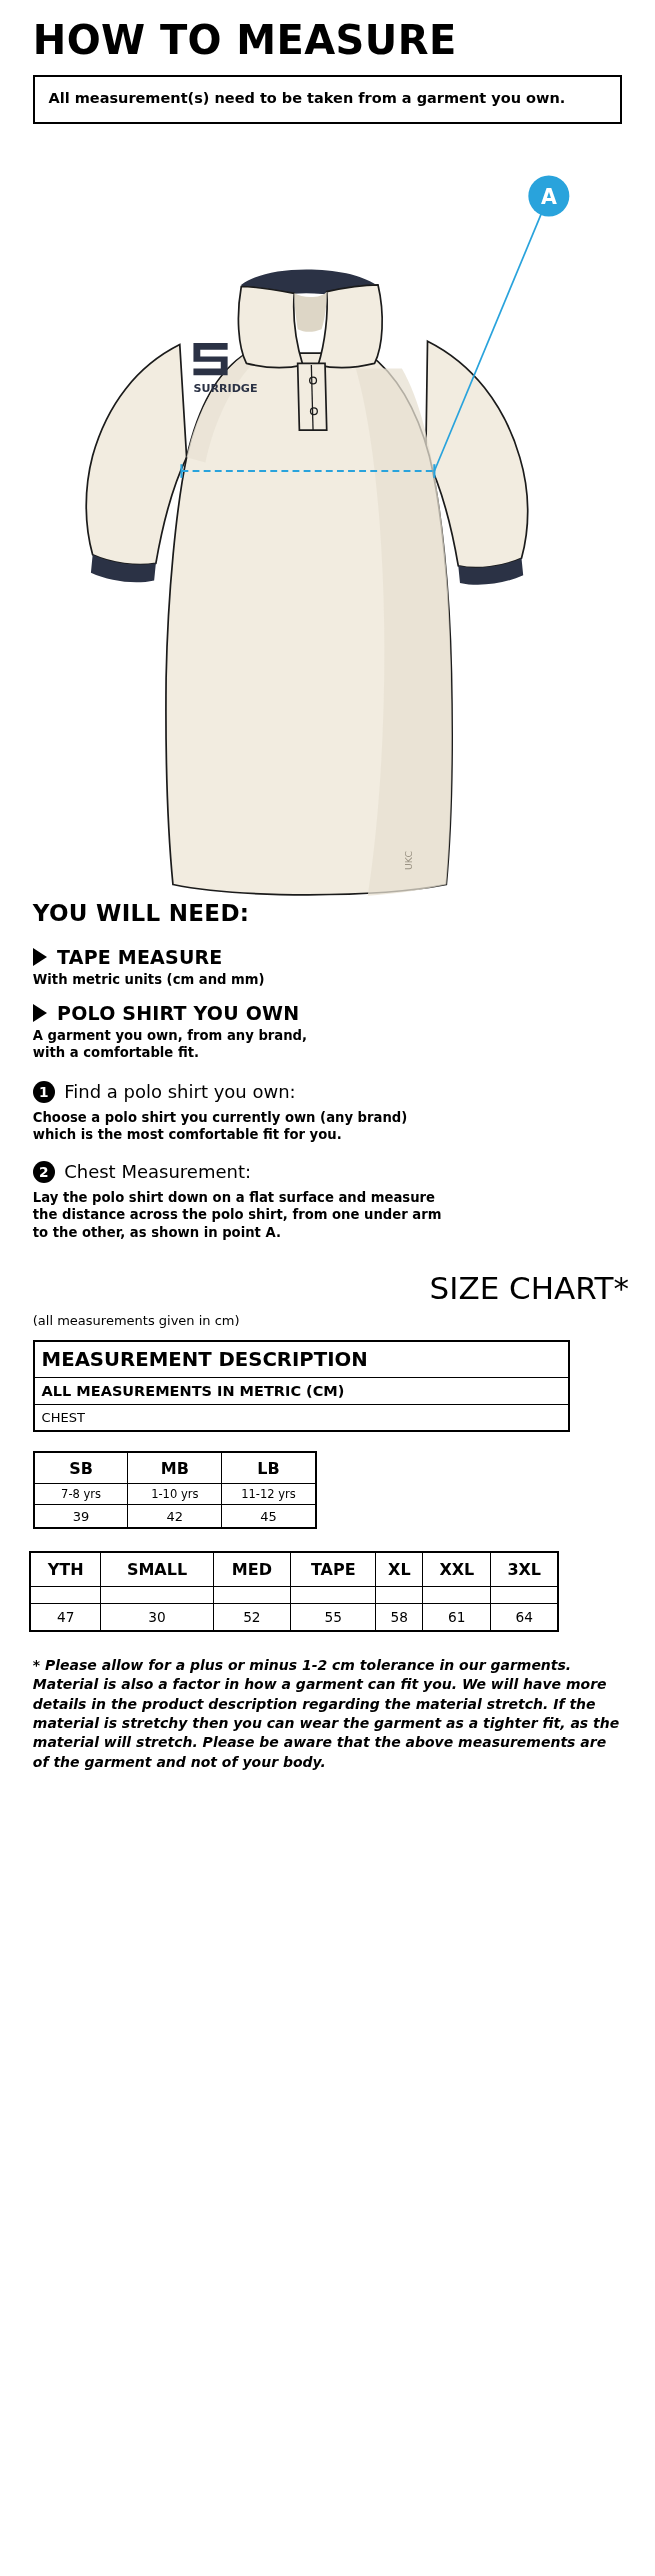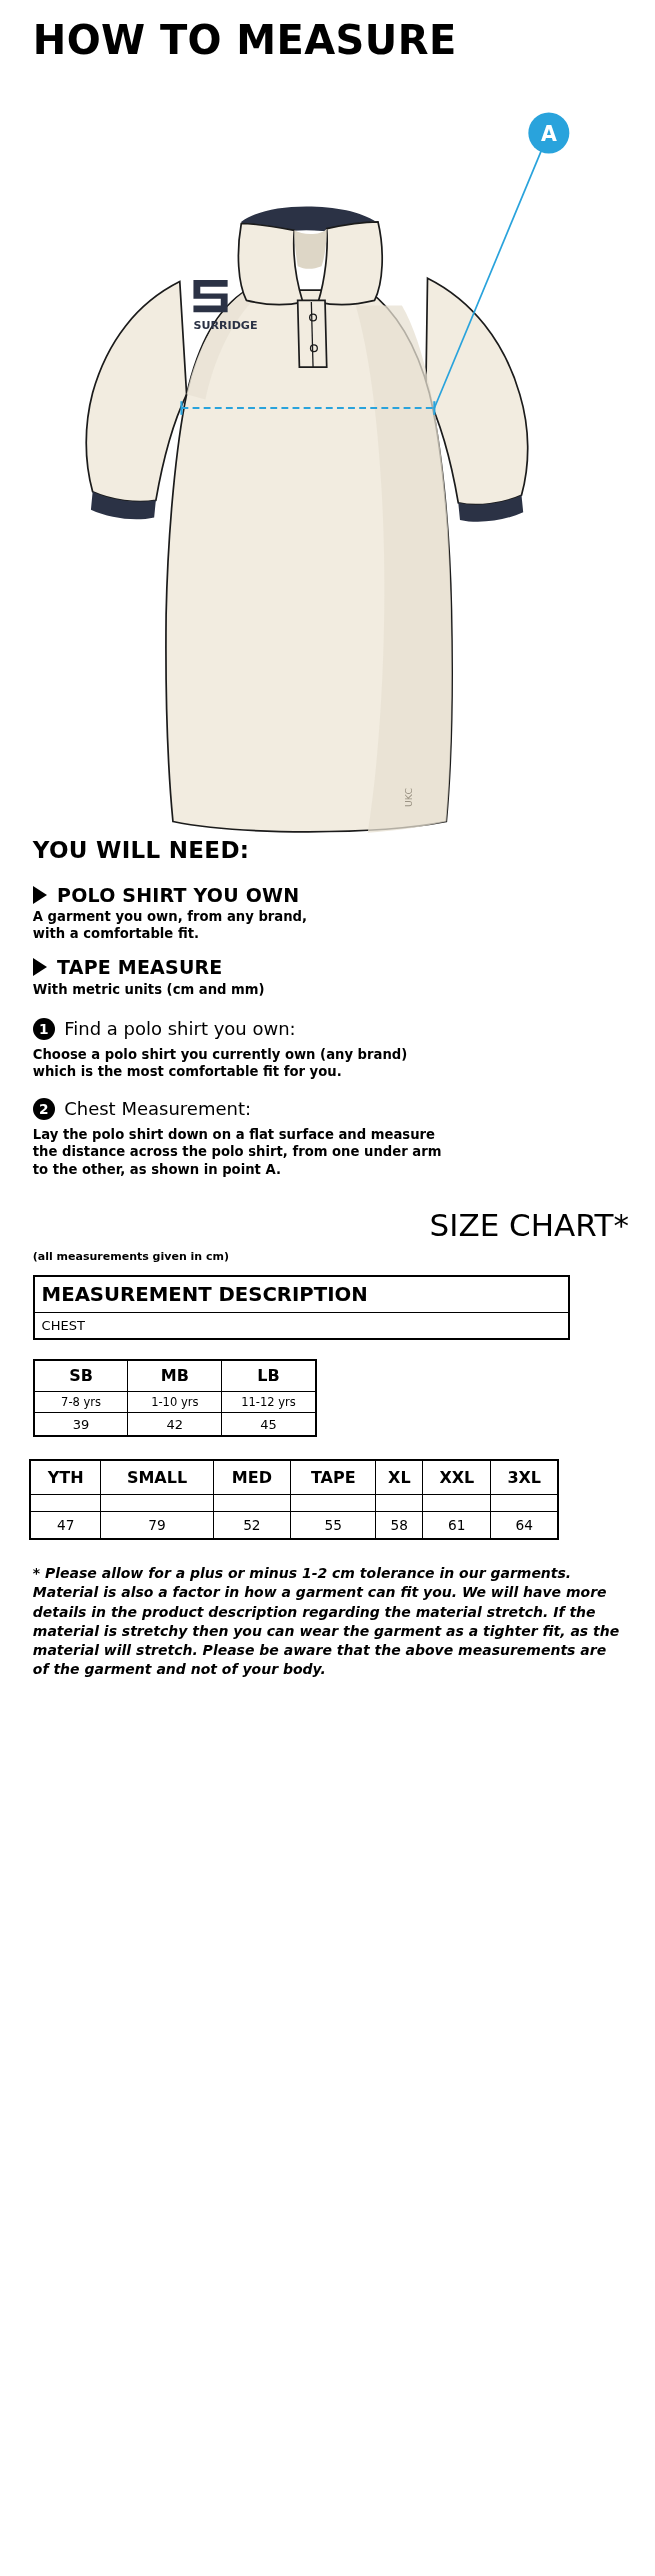--- a/index.html
+++ b/index.html
@@ -114,22 +114,22 @@
   }
 
   
   .size-title {
     font-size: 31px;
     font-weight: normal;
     margin: 29px 0 6.8px 6.8px;
     text-align: right;
   }
   .size-sub {
-    font-size: 11px;
-    font-weight: bold;
+    font-size: 13px;
+    font-weight: normal;
     margin: 0 0 12px 6.8px;
   }
 
   table { border-collapse: collapse; }
   .desc-table {
     margin-left: 6.8px;
     width: 537px;
     border: 2.6px solid #000;
   }
   .desc-table td {
@@ -195,20 +195,23 @@
     line-height: 1.38;
   }
 </style>
 </head>
 <body>
 
 <div class="page">
 
   <h1 class="main-title">HOW TO MEASURE</h1>
 
+  <div class="notice-box">
+    <p>All measurement(s) need to be taken from a garment you own.</p>
+  </div>
 
   <div class="shirt-area">
     <svg class="shirt-svg" width="604" height="752" viewBox="0 0 707 880">
 
       <path d="M180 230 C130 255 95 300 78 360 C68 398 68 440 78 476 C100 486 130 490 152 486 C160 440 172 395 188 362 Z" fill="#f2ece0" stroke="#1b1b1b" stroke-width="2"></path>
 
       <path d="M470 226 C522 252 560 300 578 362 C590 402 590 444 580 480 C558 490 528 494 506 489 C498 442 486 396 468 360 Z" fill="#f2ece0" stroke="#1b1b1b" stroke-width="2"></path>
 
       <path d="M188 362 C176 420 166 520 164 620 C163 712 166 800 172 862 C250 878 410 878 492 862 C498 796 500 706 498 614 C496 516 486 418 472 360 C456 300 430 262 400 240 L258 240 C226 260 202 300 188 362 Z" fill="#f2ece0" stroke="#1b1b1b" stroke-width="2"></path>
 
@@ -245,36 +248,36 @@
       <path d="M478 370 L478 386" stroke="#29a3dc" stroke-width="2.5"></path>
 
       <line x1="478" y1="378" x2="606" y2="70" stroke="#29a3dc" stroke-width="2"></line>
 
       <circle cx="612" cy="56" r="24" fill="#29a3dc"></circle>
       <text x="612" y="65" text-anchor="middle" font-family="DejaVu Sans, sans-serif" font-size="24" font-weight="bold" fill="#ffffff">A</text>
     </svg>
   </div>
 
   <h2 class="section-title">YOU WILL NEED:</h2>
+
+  <div class="need-item">
+    <div class="need-head">
+      <span class="tri"></span>
+      <span class="need-title">TAPE MEASURE</span>
+    </div>
+    <p class="need-sub" style="white-space:pre-line">With metric units (cm and mm)</p>
+  </div>
 
   <div class="need-item">
     <div class="need-head">
       <span class="tri"></span>
       <span class="need-title">POLO SHIRT YOU OWN</span>
     </div>
     <p class="need-sub" style="white-space:pre-line">A garment you own, from any brand,
 with a comfortable fit.</p>
-  </div>
-
-  <div class="need-item">
-    <div class="need-head">
-      <span class="tri"></span>
-      <span class="need-title">TAPE MEASURE</span>
-    </div>
-    <p class="need-sub" style="white-space:pre-line">With metric units (cm and mm)</p>
   </div>
 
   <div class="step" style="margin-top:19px;">
     <div class="step-head">
       <span class="circle-num">1</span>
       <span class="step-title">Find a polo shirt you own:</span>
     </div>
     <p class="step-body" style="white-space:pre-line">Choose a polo shirt you currently own (any brand)
 which is the most comfortable fit for you.</p>
   </div>
@@ -289,20 +292,23 @@
 to the other, as shown in point A.</p>
   </div>
 
   <h2 class="size-title">SIZE CHART*</h2>
   <p class="size-sub">(all measurements given in cm)</p>
 
   <table class="desc-table">
     <tbody>
         <tr>
       <td class="hdr">MEASUREMENT DESCRIPTION</td>
+    </tr>
+    <tr>
+      <td class="sub">ALL MEASUREMENTS IN METRIC (CM)</td>
     </tr>
     <tr>
       <td class="plain">CHEST</td>
     </tr>
   </tbody>
     </table>
 
   <table class="junior-table">
     <tbody>
         <tr>
@@ -338,21 +344,21 @@
       <td></td>
       <td></td>
       <td></td>
       <td></td>
       <td></td>
       <td></td>
       <td></td>
     </tr>
     <tr>
       <td>47</td>
-      <td>79</td>
+      <td>30</td>
       <td>52</td>
       <td>55</td>
       <td>58</td>
       <td>61</td>
       <td>64</td>
     </tr>
   </tbody>
     </table>
 
   <p class="footnote">* Please allow for a plus or minus 1-2 cm tolerance in our garments. Material is also a factor in how a garment can fit you. We will have more details in the product description regarding the material stretch.  If the material is stretchy then you can wear the garment as a tighter fit, as the material will stretch.  Please be aware that the above measurements are of the garment and  not of your body.</p>

